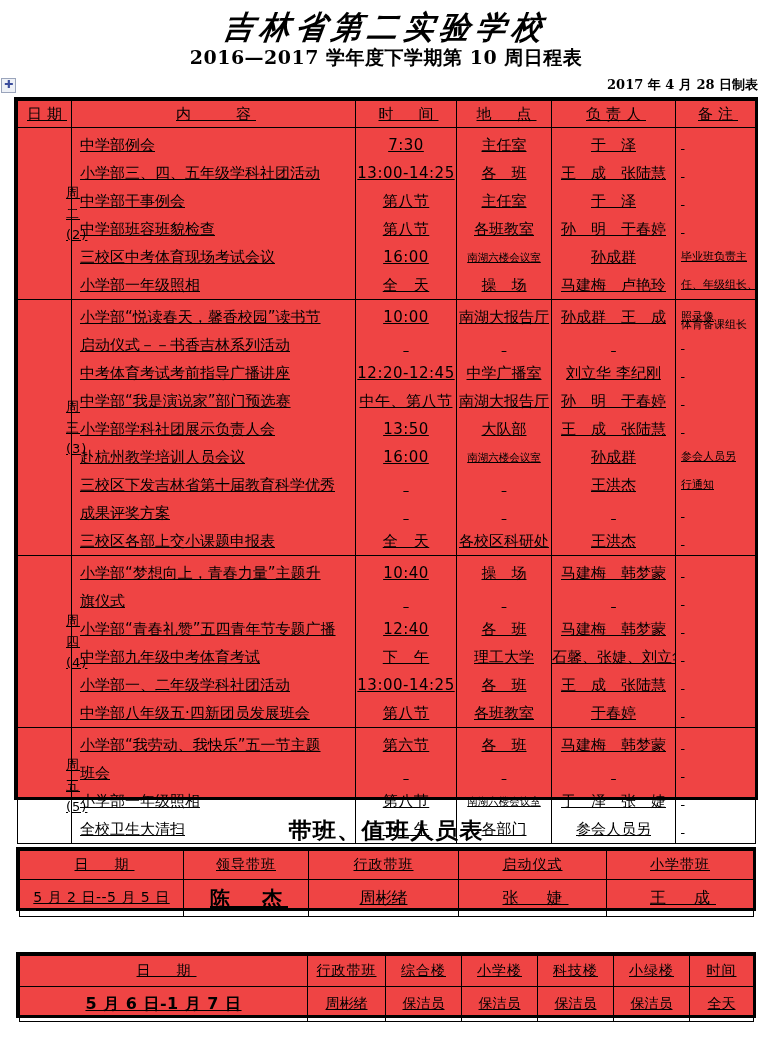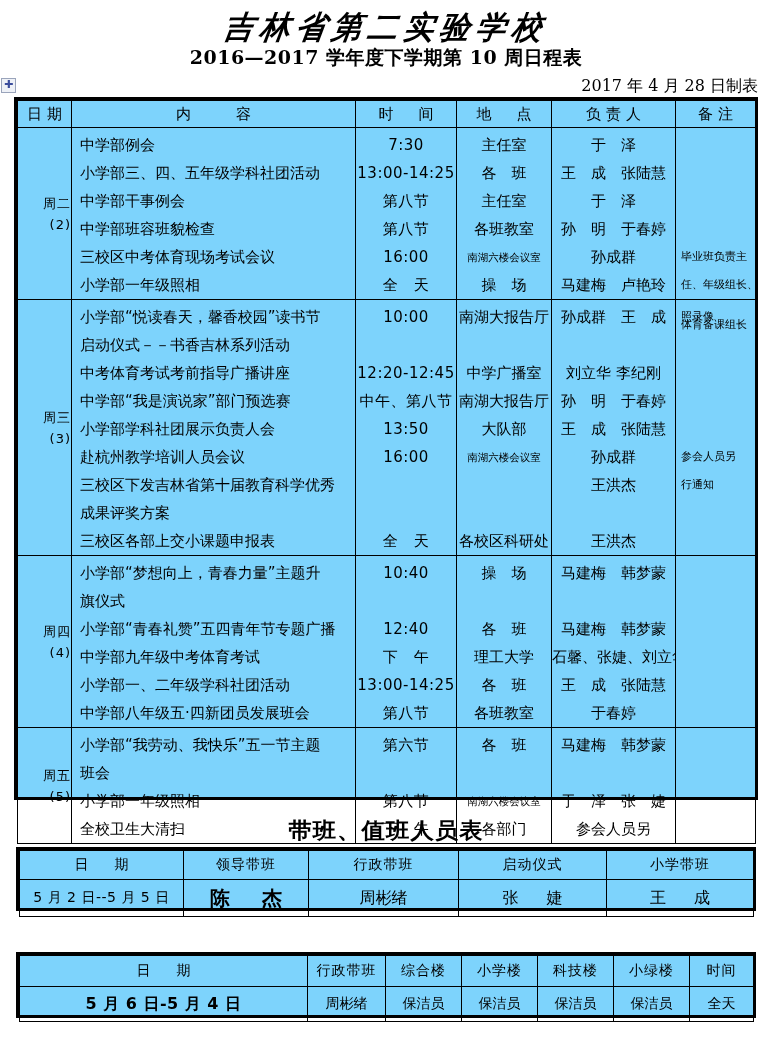--- a/index.html
+++ b/index.html
@@ -46,22 +46,22 @@
     font-size: 19px;
     font-weight: bold;
     letter-spacing: 0.5px;
     white-space: nowrap;
   }
   .doc-date {
     position: absolute;
     top: 76px;
     right: 14px;
     font-family: "DejaVu Serif", "Liberation Serif", serif;
-    font-size: 16px;
-    font-weight: normal;
+    font-size: 13px;
+    font-weight: bold;
     white-space: nowrap;
   }
   .move-handle {
     position: absolute;
     top: 78px;
     left: 1px;
     width: 13px;
     height: 13px;
     border: 1px solid #9aa4bb;
     background: #eef1f7;
@@ -69,21 +69,22 @@
     font-size: 11px;
     line-height: 11px;
     text-align: center;
   }
 
   
   .frame {
     position: absolute;
     border: 3px solid #000;
     box-sizing: border-box;
-    background: #7dd3fc;
+    background: #ef4444;
+    text-decoration: underline;
   }
   table.grid {
     width: 100%;
     height: 100%;
     border-collapse: collapse;
     table-layout: fixed;
     font-family: "DejaVu Sans", "Liberation Sans", sans-serif;
   }
   table.grid td, table.grid th {
     border: 1px solid #000;
@@ -101,24 +102,25 @@
   }
   .sched th {
     height: 26px;
     font-size: 15px;
     font-weight: bold;
     text-align: center;
     letter-spacing: 5px;
     text-indent: 5px;
   }
   .sched td.day {
-    text-align: right;
+    text-align: left;
     font-size: 13px;
     line-height: 21px;
     letter-spacing: 1px;
+    padding-left: 48px;
   }
   .sched td.cell {
     vertical-align: top;
     padding-top: 3px;
   }
   .lines {
     display: block;
   }
   .ln {
     display: block;
@@ -519,21 +521,21 @@
           <th>行政带班</th>
           <th>综合楼</th>
           <th>小学楼</th>
           <th>科技楼</th>
           <th>小绿楼</th>
           <th>时间</th>
         </tr>
       </thead>
       <tbody>
         <tr>
-          <td class="date-cell">5 月 6 日-5 月 4 日</td>
+          <td class="date-cell">5 月 6 日-1 月 7 日</td>
           <td>周彬绪</td>
           <td>保洁员</td>
           <td>保洁员</td>
           <td>保洁员</td>
           <td>保洁员</td>
           <td>全天</td>
         </tr>
       </tbody>
     </table>
   </div>

